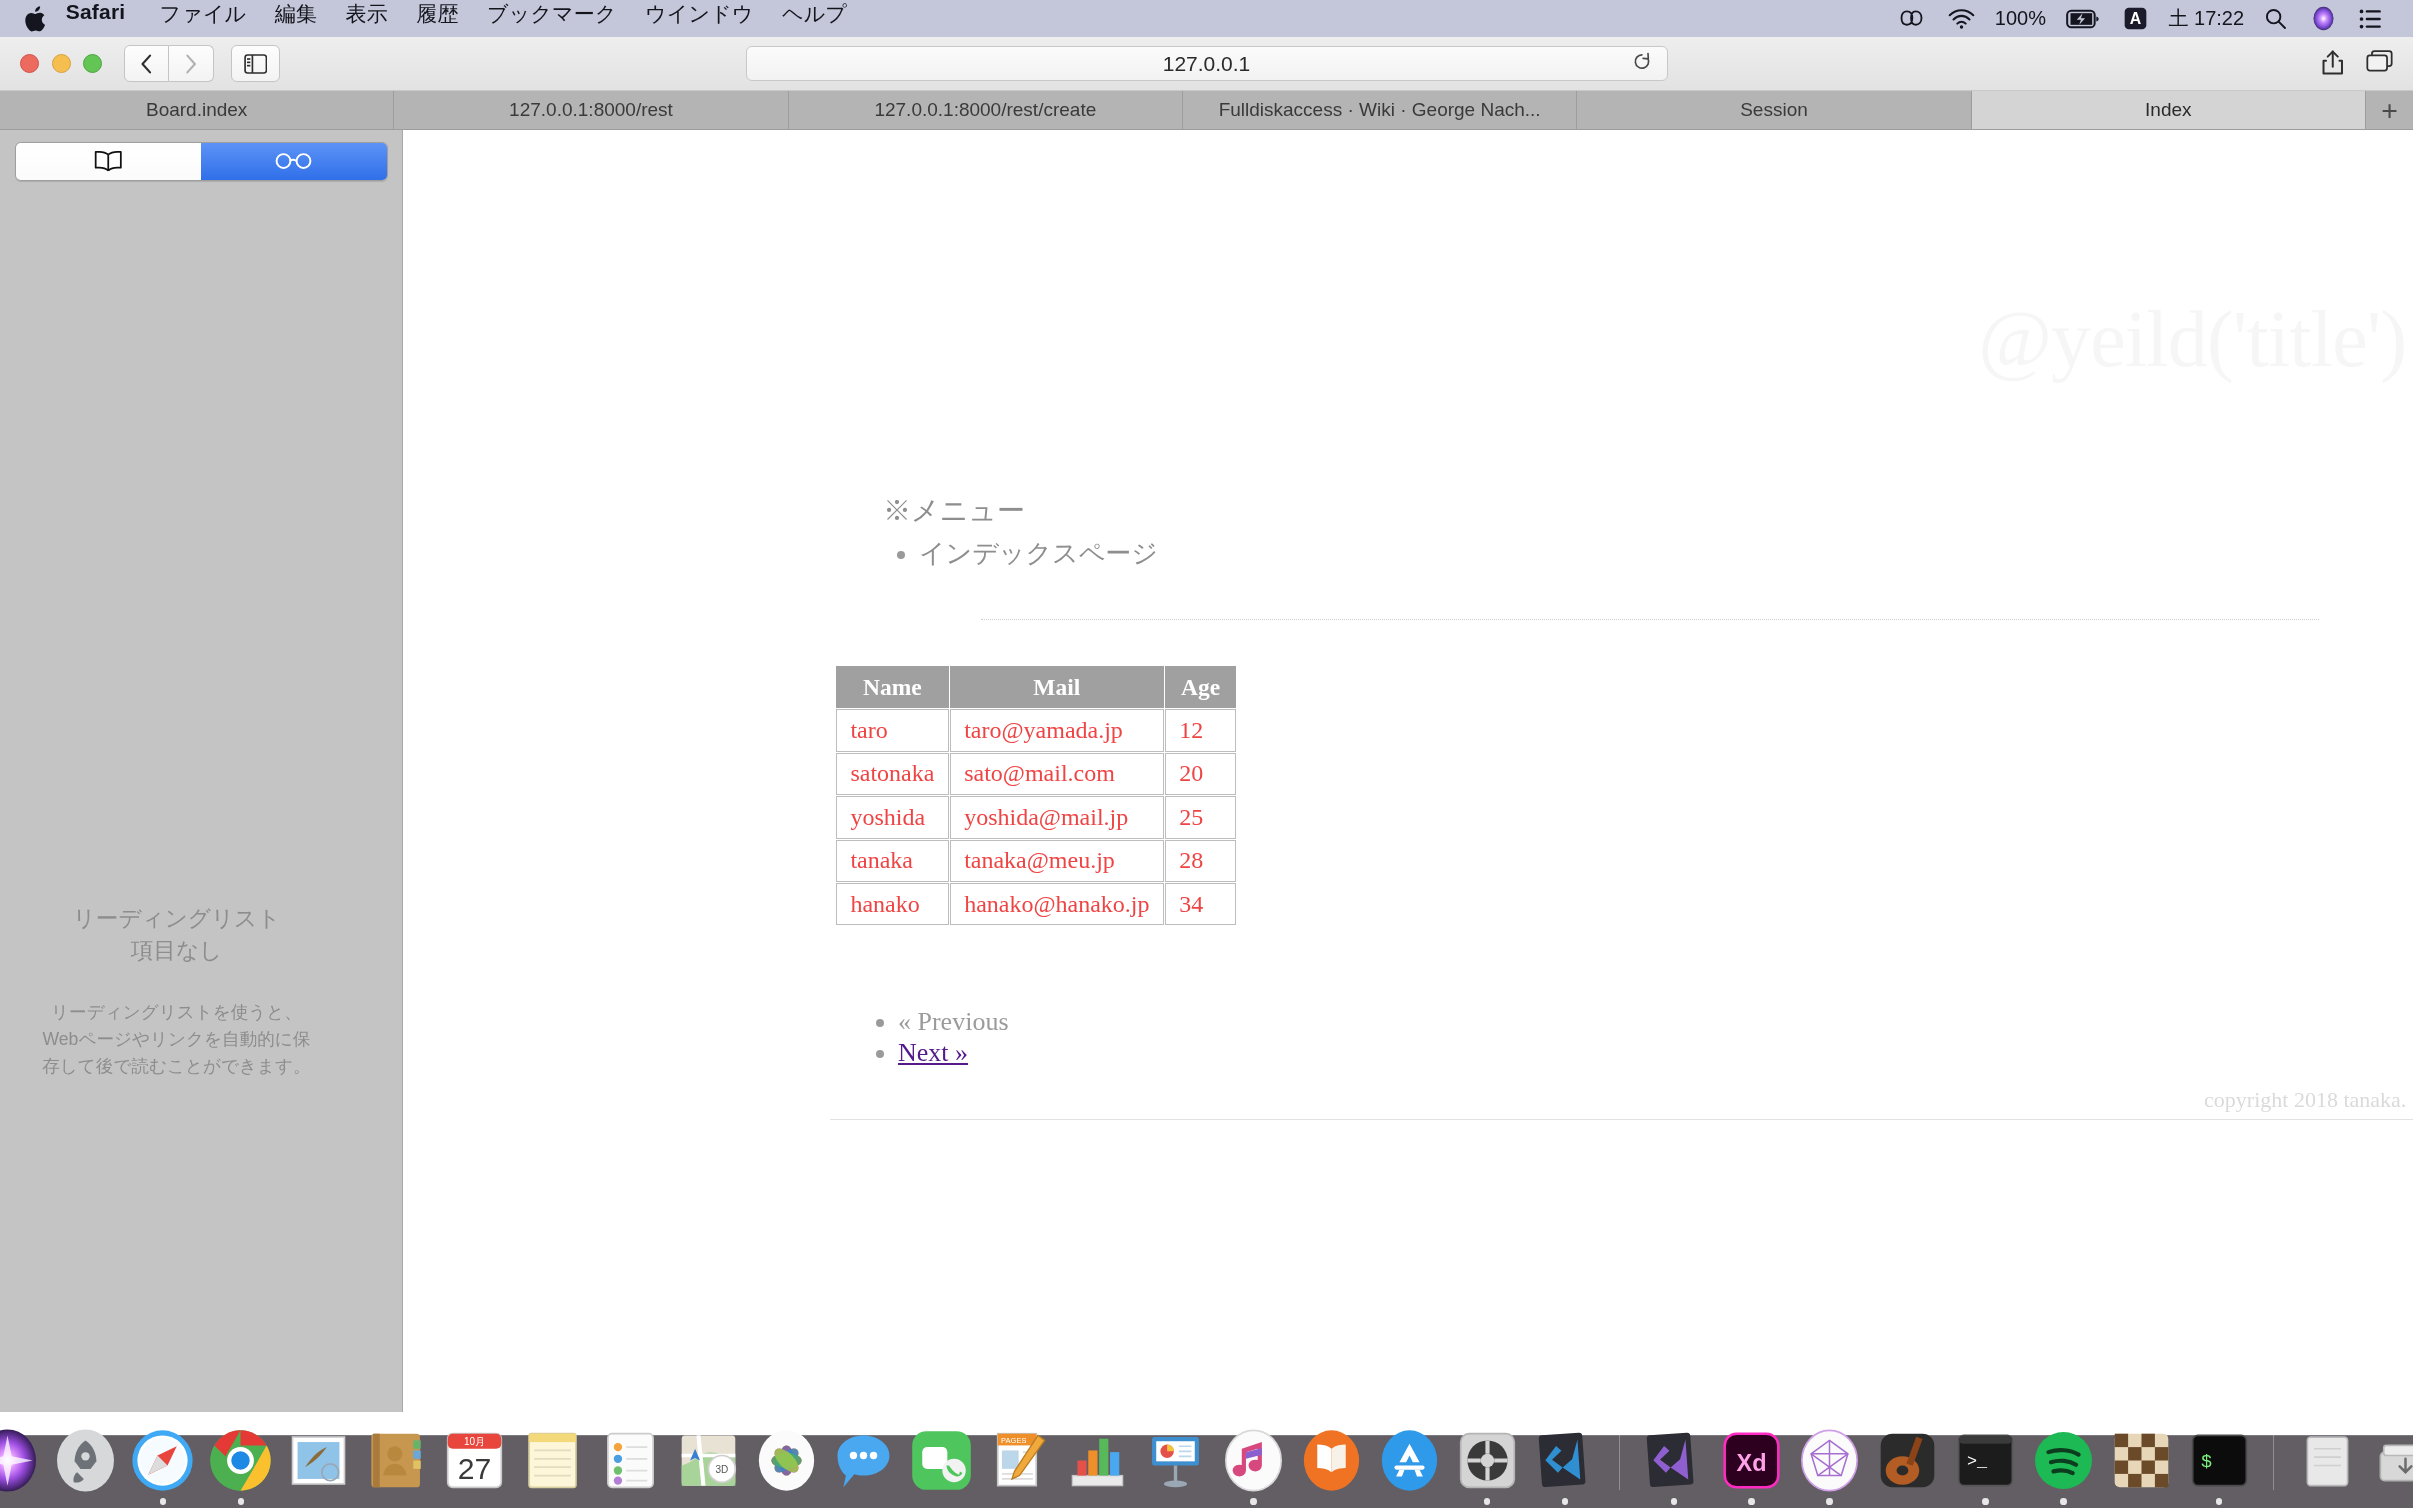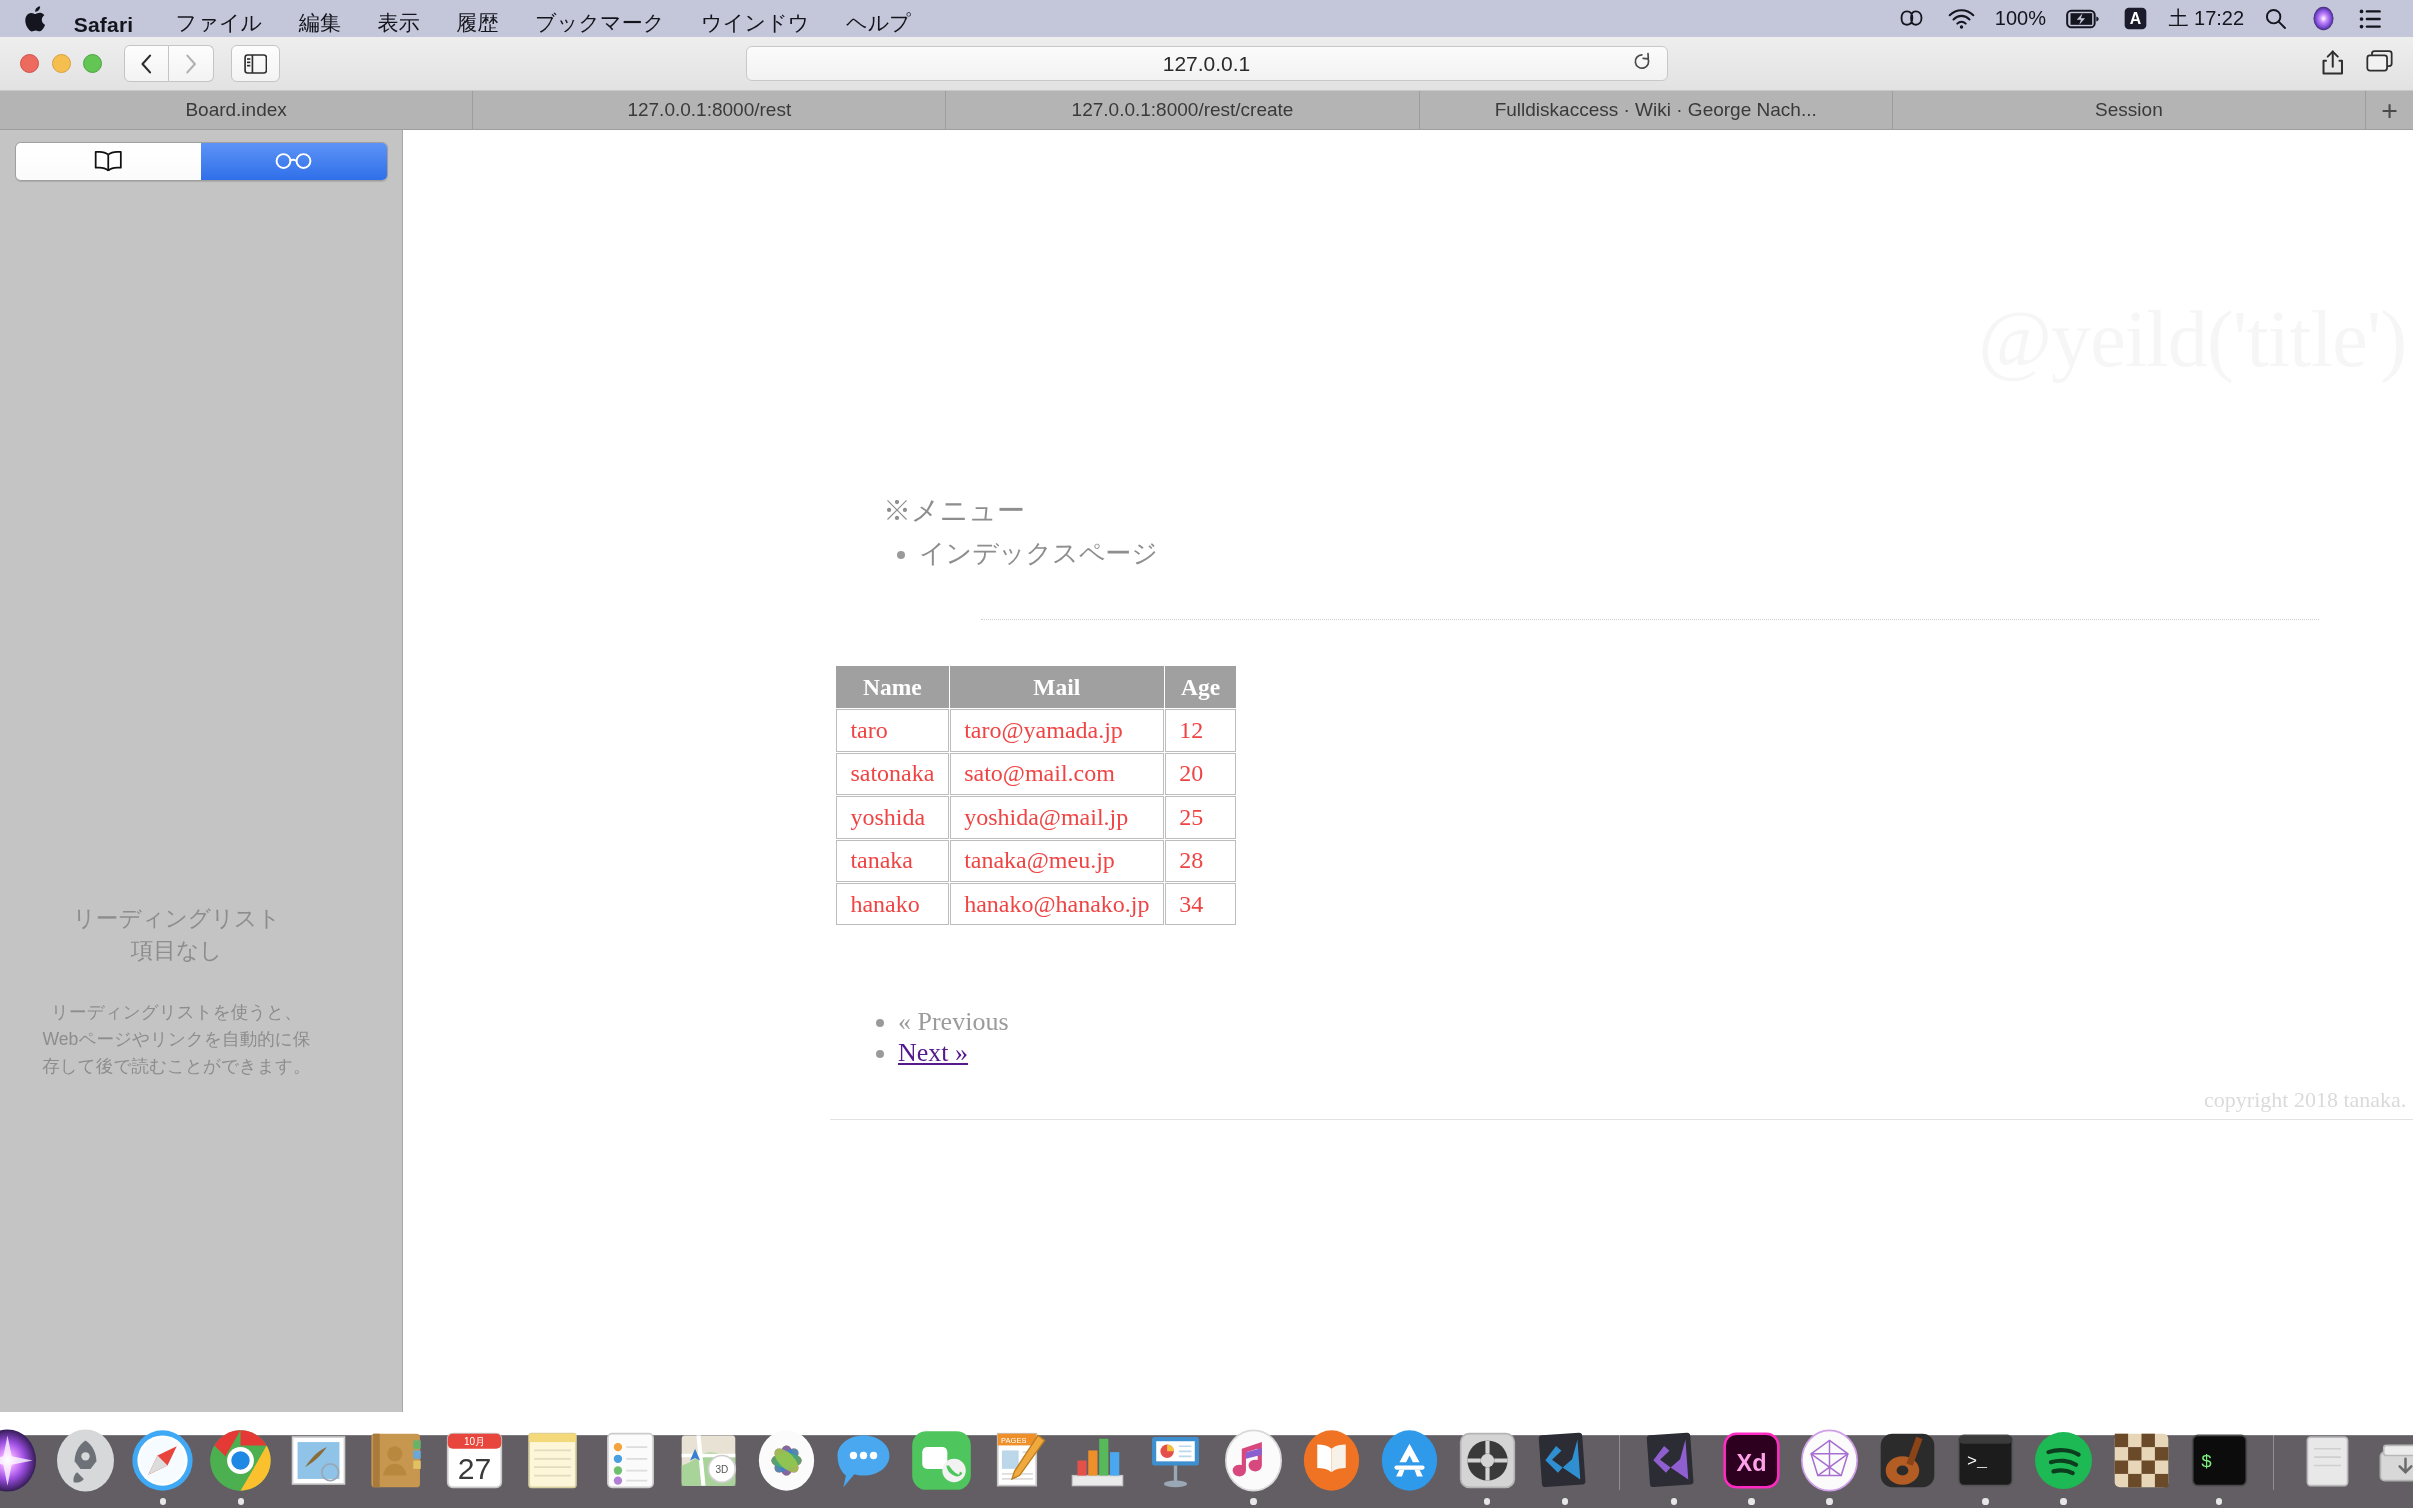--- a/index.html
+++ b/index.html
@@ -13,21 +13,21 @@
   
   .menubar {
     position: absolute; top: 0; left: 0;
     width: 2413px; height: 37px;
     background: #c3c7d9;
     display: flex; align-items: center;
     padding: 0 18.4px;
     font-size: 21px;
     color: #14141c;
   }
-  .menubar-left { display: flex; align-items: flex-end; gap: 8px; }
+  .menubar-left { display: flex; align-items: flex-start; gap: 0; }
   .apple-logo {
     width: 34px; height: 37px; display: flex;
     align-items: center; justify-content: center;
     margin-right: 13.4px;
   }
   .menu-item { padding: 0 14.2px; white-space: nowrap; letter-spacing: 0.2px; }
   .menu-item.app-name { font-weight: bold; padding-left: 0; padding-right: 20px; }
   .menubar-right {
     margin-left: auto; display: flex; align-items: center; gap: 0;
   }
@@ -374,20 +374,21 @@
       </span>
     </div>
   </div>
 
   <div class="tabbar">
     <div class="tab">Board.index</div>
     <div class="tab">127.0.0.1:8000/rest</div>
     <div class="tab">127.0.0.1:8000/rest/create</div>
     <div class="tab">Fulldiskaccess · Wiki · George Nach...</div>
     <div class="tab">Session</div>
+    <div class="tab active">Index</div>
     <div class="tab-add">+</div>
   </div>
 
   <div class="content">
 
     <div class="sidebar">
       <div class="seg-control">
         <div class="seg inactive">
           <svg width="28.5" height="22" viewBox="0 0 34 26">
             <path d="M17 5.5C14.2 3 10.5 2 6.5 2H2v19h4.5c4 0 7.7 1 10.5 3.5" fill="#fff" stroke="#111" stroke-width="2.1" stroke-linejoin="round"></path>

